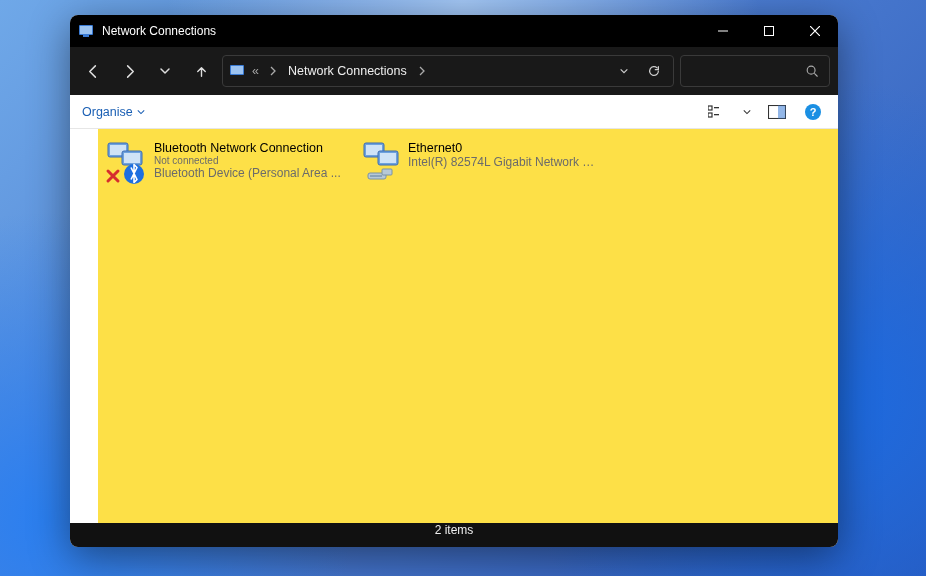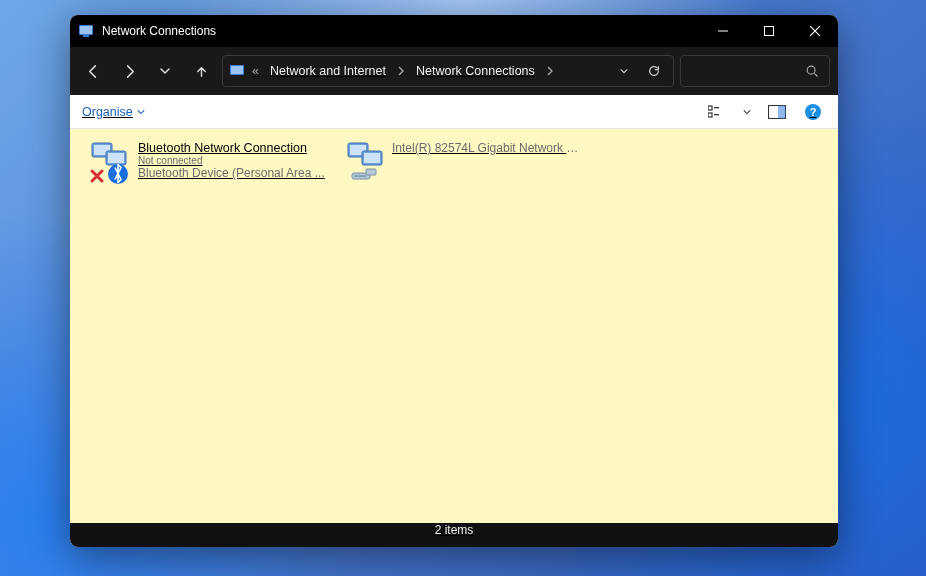--- a/index.html
+++ b/index.html
@@ -18,21 +18,20 @@
   }
   .window {
     position:absolute;
     left:70px; top:15px;
     width:768px; height:532px;
     background:#fff;
     border-radius:8px;
     box-shadow:0 10px 40px rgba(0,0,0,.45);
     display:flex; flex-direction:column;
     overflow:hidden;
-    text-decoration:underline;
   }
   
   .titlebar {
     height:32px;
     background:#000;
     color:#fff;
     display:flex; align-items:center;
     padding-left:8px;
     user-select:none;
   }
@@ -119,25 +118,26 @@
     background:#1a8fe3;
     color:#fff;
     font-size:11px;
     display:flex; align-items:center; justify-content:center;
     font-weight:bold;
   }
 
   
   .content {
     flex:1;
-    background:#fef9c3;
-    padding:8px 12px;
+    background:#fde047;
+    padding:8px 0;
     display:flex;
     align-items:flex-start;
     gap:4px;
+    margin-left:28px;
   }
   .tile {
     width:250px;
     display:flex;
     align-items:flex-start;
     padding:4px;
     border-radius:3px;
   }
   .tile .icon-col { width:52px; display:flex; justify-content:center; }
   .tile .txt-col { flex:1; overflow:hidden; }
@@ -224,21 +224,20 @@
     </div>
 
     <div class="address">
       <span class="addr-icon">
         <svg width="16" height="16" viewBox="0 0 16 16">
           <rect x="1" y="2" width="14" height="10" rx="1" fill="#3a7bd5"></rect>
           <rect x="2" y="3" width="12" height="8" fill="#9cc3f0"></rect>
         </svg>
       </span>
       <span class="chev">«</span>
-      <span class="crumb">Network and Internet</span>
       <span class="chev">
         <svg width="8" height="10" viewBox="0 0 8 10">
             <path d="M2 1 L6 5 L2 9" fill="none" stroke="currentColor" stroke-width="1.3"></path>
           </svg>
       </span>
       <span class="crumb">Network Connections</span>
       <span class="chev">
         <svg width="8" height="10" viewBox="0 0 8 10">
             <path d="M2 1 L6 5 L2 9" fill="none" stroke="currentColor" stroke-width="1.3"></path>
           </svg>
@@ -339,20 +338,21 @@
 
             <g transform="translate(10,28)">
               <rect x="0" y="4" width="18" height="6" rx="2" fill="#b7c9d6" stroke="#7992a6"></rect>
               <rect x="14" y="0" width="10" height="6" rx="1" fill="#b7c9d6" stroke="#7992a6"></rect>
               <path d="M2 7 h12" stroke="#5a7c9a" stroke-width="1"></path>
             </g>
           </svg>
         </span>
       </div>
       <div class="txt-col">
+        <div class="line1">Ethernet0</div>
         <div class="line3">Intel(R) 82574L Gigabit Network C...</div>
       </div>
     </div>
 
   </div>
 
   <div class="statusbar">
     <span>2 items</span>
     <span class="divider"></span>
     <span class="spacer"></span>

